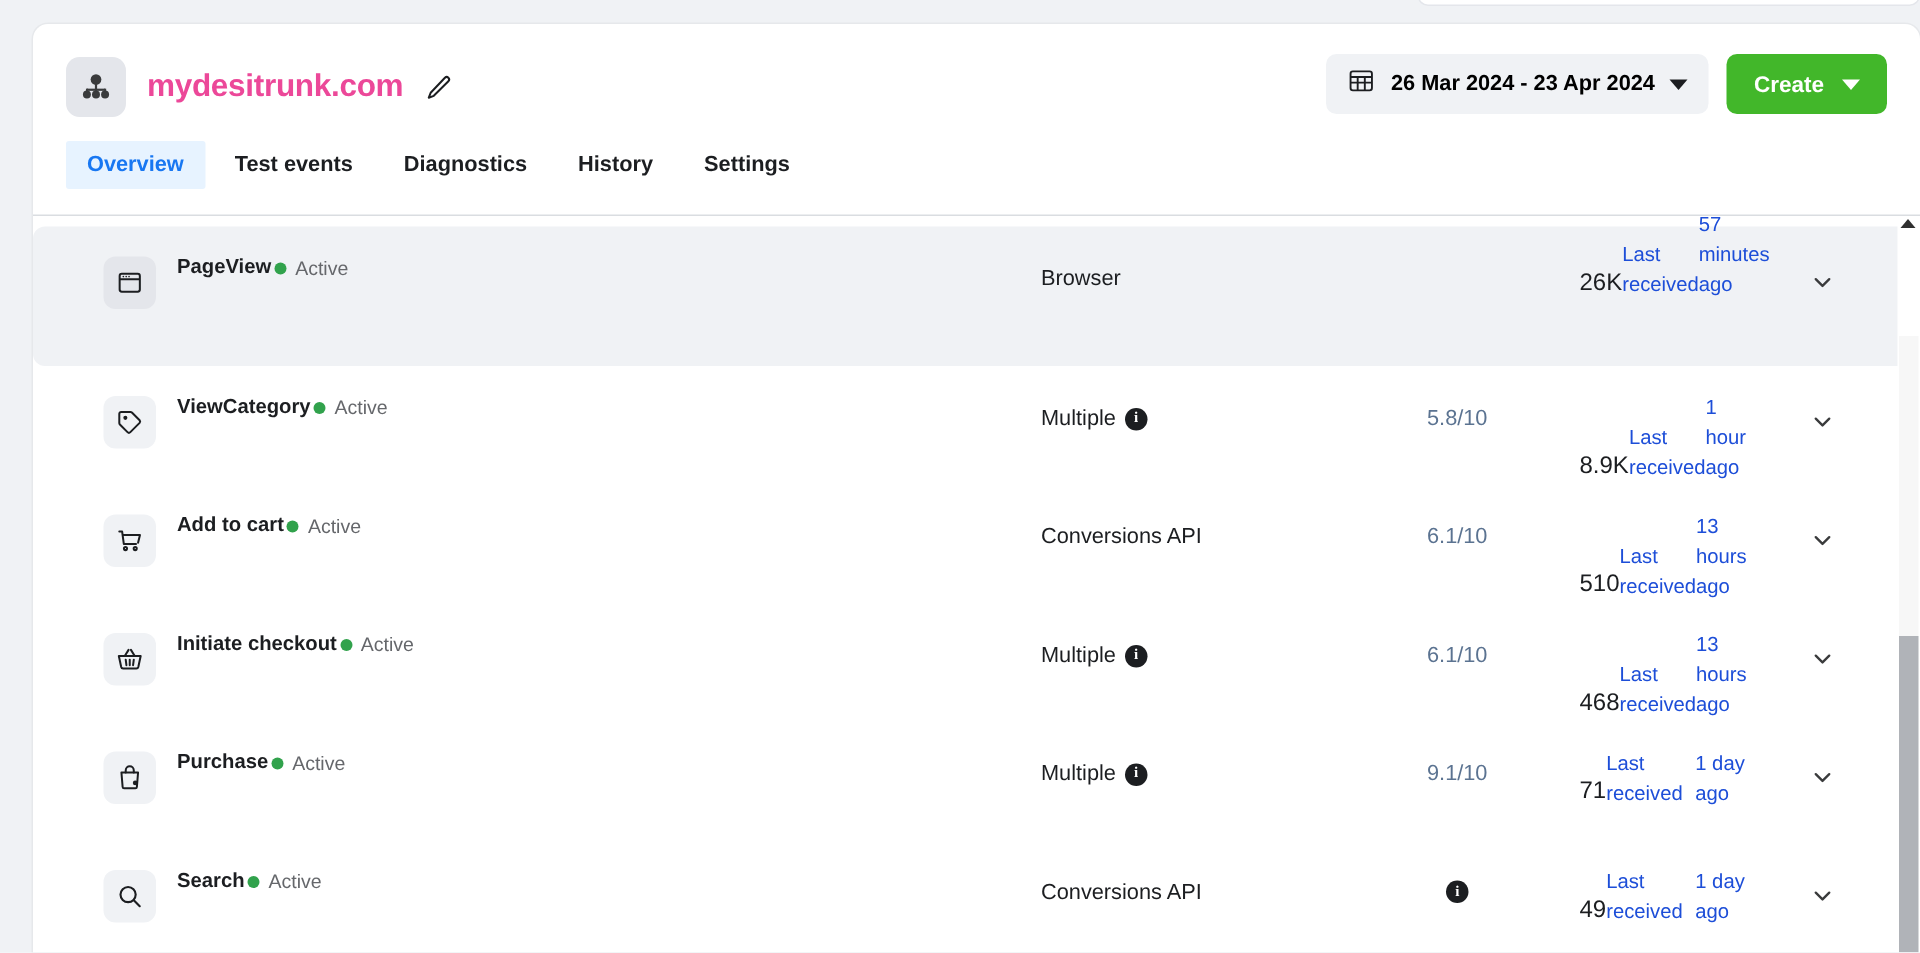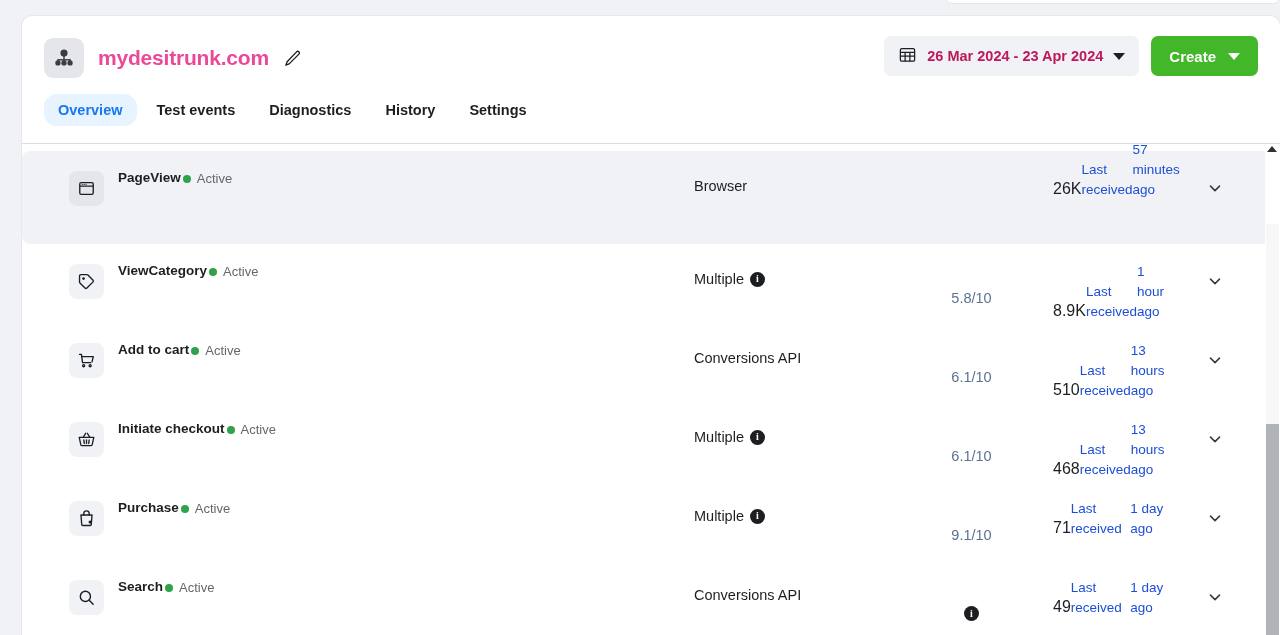--- a/index.html
+++ b/index.html
@@ -56,21 +56,21 @@
     position: absolute; right: 22px; top: 20px;
     display: flex; align-items: center; gap: 12px;
   }
   .date-pill {
     display: flex; align-items: center; gap: 10px;
     height: 40px; padding: 0 14px;
     background: #f0f2f5; border-radius: 7px;
     cursor: pointer;
   }
   .date-pill-text {
-    font-size: 14.5px; font-weight: 600; color: #be185d;
+    font-size: 14.5px; font-weight: 600; color: #000000;
     white-space: nowrap;
   }
   .caret-down {
     width: 0; height: 0;
     border-left: 6px solid transparent;
     border-right: 6px solid transparent;
     border-top: 7px solid #1c1e21;
   }
   .create-btn {
     display: flex; align-items: center; gap: 12px;
@@ -89,21 +89,21 @@
   }
 
   
   .tabs {
     position: relative; height: 50px;
     padding-left: 22px;
     display: flex; align-items: flex-start; gap: 6px;
     border-bottom: 1px solid #dadde1;
   }
   .tab {
-    padding: 8px 14px; border-radius: 13px;
+    padding: 8px 14px; border-radius: 2px;
     font-size: 14.5px; font-weight: 600; color: #1c1e21;
     cursor: pointer; white-space: nowrap;
   }
   .tab.active { background: #e7f3ff; color: #1877f2; font-weight: 700; }
 
   
   .table-wrap {
     position: relative;
     height: 491px;
     overflow: hidden;
@@ -152,21 +152,20 @@
     background: #1c1e21; color: #ffffff;
     font-size: 10px; font-weight: 700; font-family: "Liberation Serif", serif;
     display: flex; align-items: center; justify-content: center;
     line-height: 1; cursor: pointer; flex: 0 0 15px;
   }
 
   .c-score {
     width: 155px; flex: 0 0 155px;
     display: flex; align-items: center; justify-content: center;
     padding-top: 27px;
-    margin-top: 19px;
   }
   .score-link {
     font-size: 14.5px; color: #5b7391; cursor: pointer;
     white-space: nowrap;
   }
 
   .c-count {
     width: 125px; flex: 0 0 125px;
     display: flex; 
     padding-top: 18px; padding-left: 4px; align-items: flex-end;

